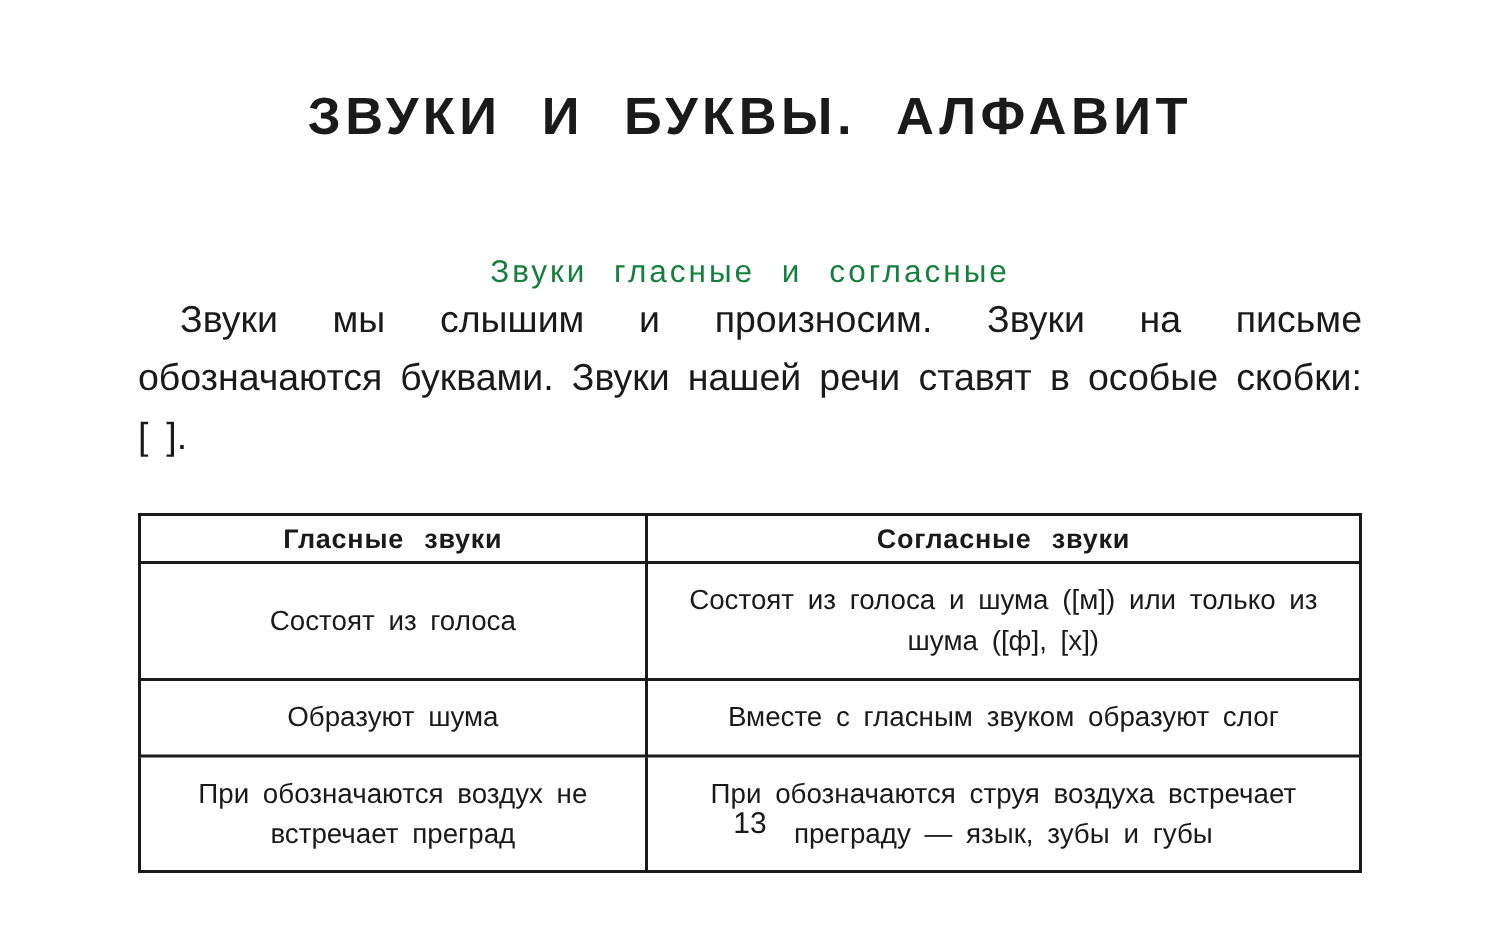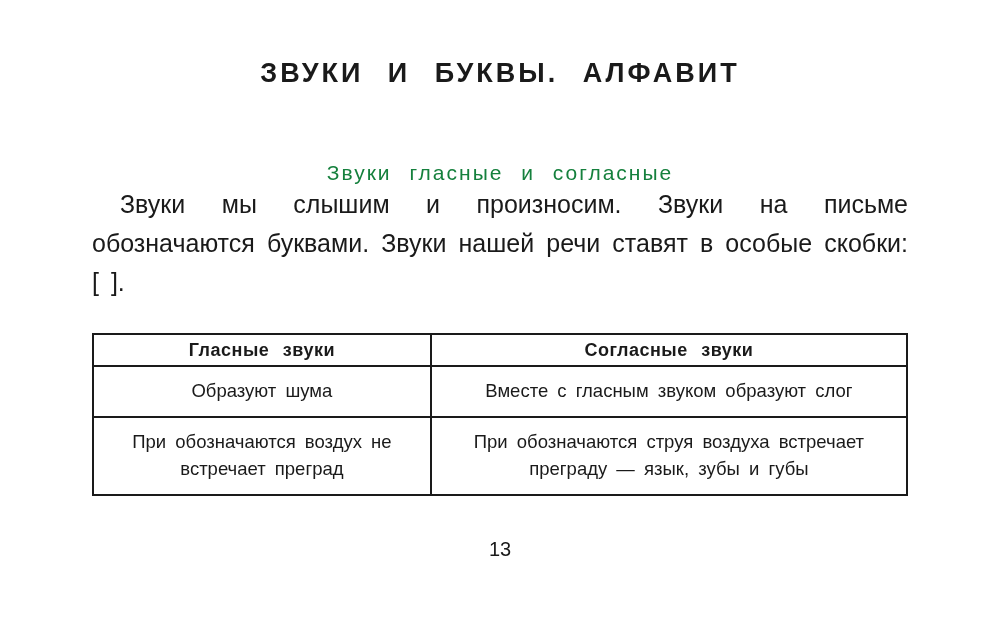--- a/index.html
+++ b/index.html
@@ -14,21 +14,21 @@
   }
   .page {
     position: absolute;
     left: 92px;
     right: 92px;
     top: 0;
   }
   .main-title {
     margin-top: 58px;
     text-align: center;
-    font-size: 27px;
+    font-size: 35px;
     font-weight: bold;
     letter-spacing: 3px;
     word-spacing: 14px;
     color: #1a1a1a;
   }
   .subtitle {
     margin-top: 72px;
     text-align: center;
     font-size: 21px;
     font-weight: normal;
@@ -97,20 +97,24 @@
       <col class="col-consonant">
     </colgroup>
     <thead>
       <tr>
         <th>Гласные звуки</th>
         <th>Согласные звуки</th>
       </tr>
     </thead>
     <tbody>
       <tr>
+        <td>Состоят из голоса</td>
+        <td>Состоят из голоса и шума ([м]) или только из шума ([ф], [х])</td>
+      </tr>
+      <tr>
         <td>Образуют шума</td>
         <td>Вместе с гласным звуком образуют слог</td>
       </tr>
       <tr>
         <td>При обозначаются воздух не встречает преград</td>
         <td>При обозначаются струя воздуха встречает преграду — язык, зубы и губы</td>
       </tr>
     </tbody>
   </table>
 

